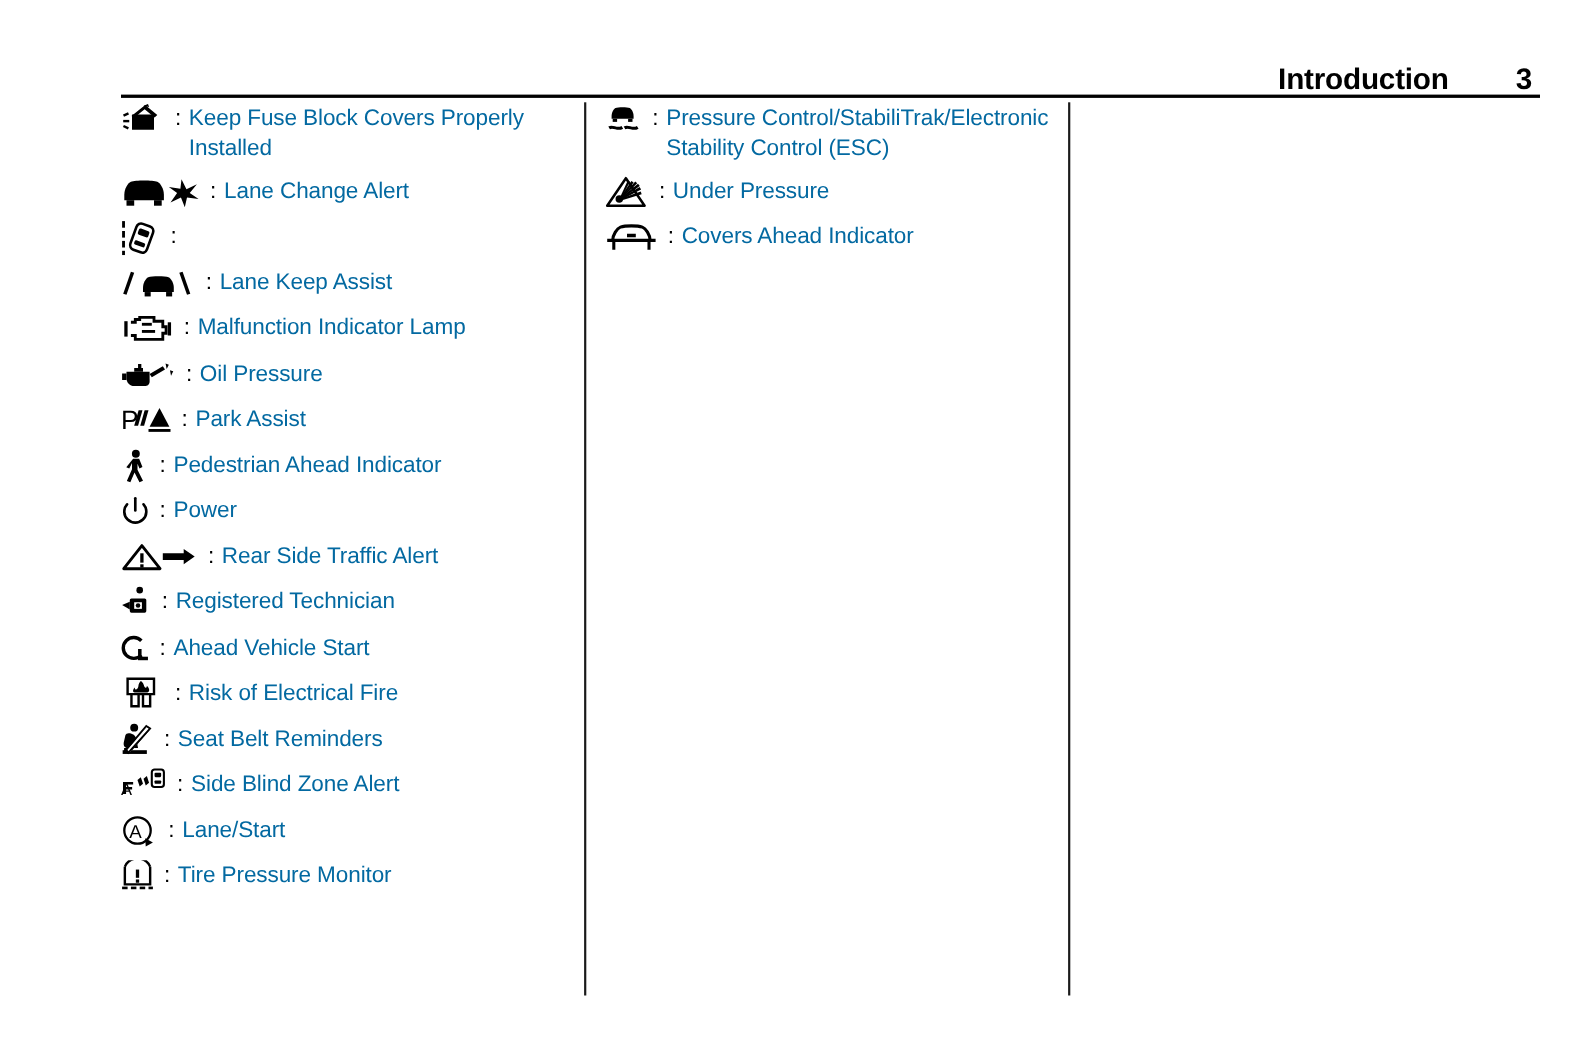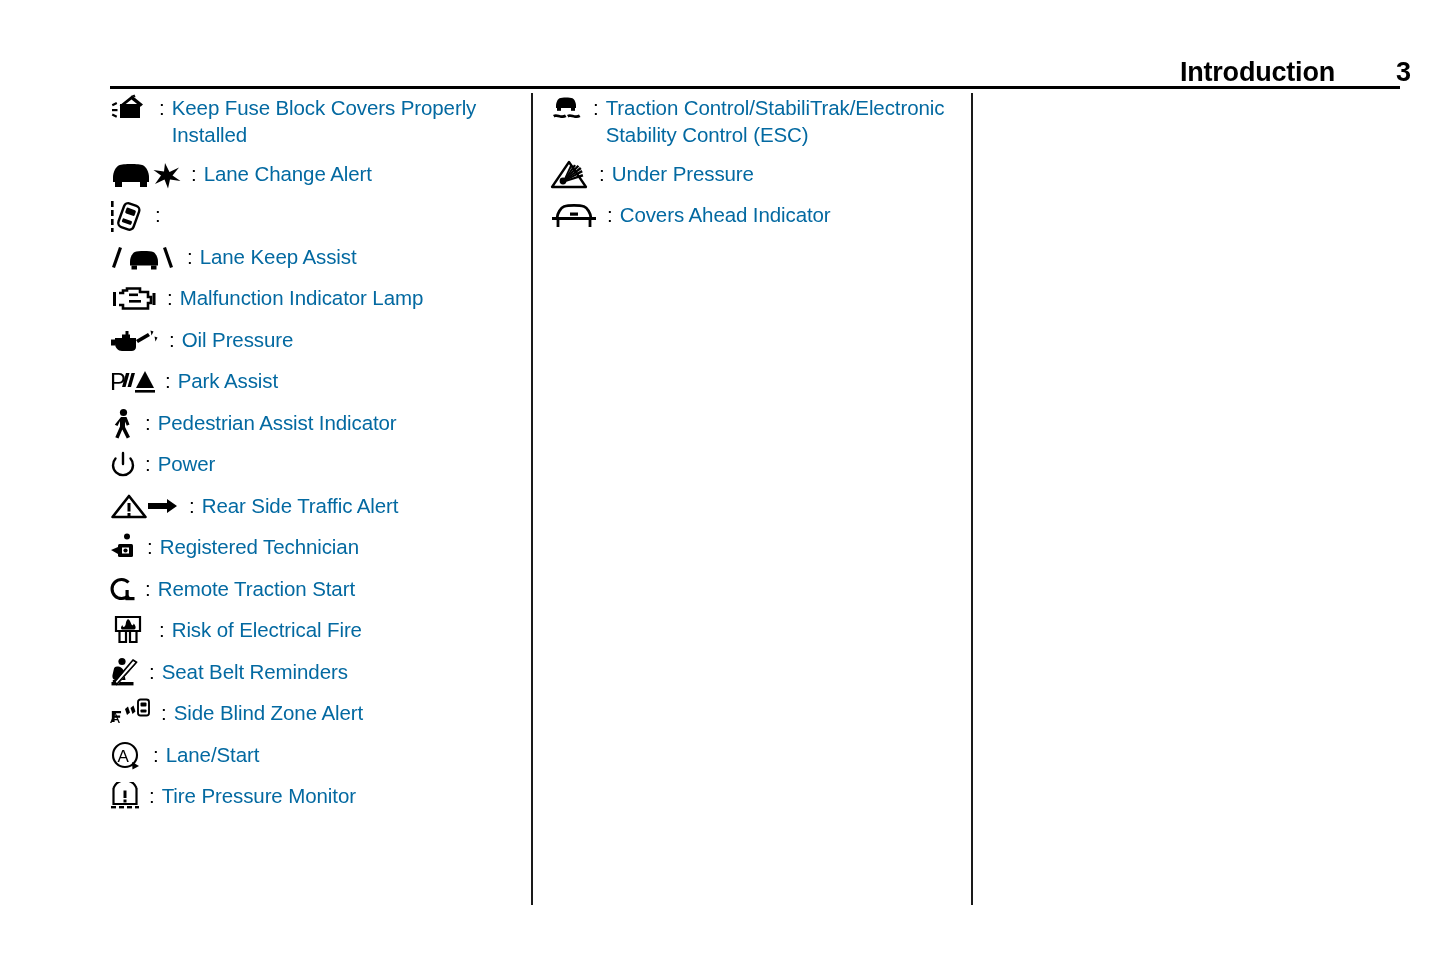--- a/index.html
+++ b/index.html
@@ -18,21 +18,21 @@
   }
 
   .page {
     position: absolute;
     inset: 0;
   }
 
   
   .page-header {
     position: absolute;
-    left: 121px;
+    left: 103px;
     top: 44px;
     width: 1290px;
     height: 42px;
     display: flex;
     align-items: flex-end;
     justify-content: flex-end;
   }
   .header-title {
     font-size: 27px;
     font-weight: bold;
@@ -252,21 +252,21 @@
           <li class="legend-item">
             <span class="legend-icon">
               <svg width="26" height="32" viewBox="0 0 26 32">
       <g fill="#000">
         <circle cx="13.5" cy="4.5" r="3.6"></circle>
         <path d="M11 9 L16.5 9 L19.5 16.5 L16.8 17.8 L15 13.6 L15 19 L20 29 L16.8 30.5 L12.3 21.5 L8.5 30.5 L5.3 29.2 L10 18.5 L10 13 L7.5 18 L4.8 16.8 Z"></path>
       </g>
     </svg>
             </span>
             <span class="legend-colon">:</span>
-            <span class="legend-text">Pedestrian Assist Indicator</span>
+            <span class="legend-text">Pedestrian Ahead Indicator</span>
           </li>
           <li class="legend-item">
             <span class="legend-icon">
               <svg width="26" height="28" viewBox="0 0 26 28">
       <g fill="none" stroke="#000" stroke-width="2.4" stroke-linecap="round">
         <path d="M5.5 7.5 A10 10 0 1 0 20.5 7.5"></path>
         <path d="M13 2 L13 13"></path>
       </g>
     </svg>
             </span>
@@ -310,21 +310,21 @@
       <g fill="none" stroke="#000" stroke-width="3.1">
         <path d="M18.5 19.5 A9.5 9.5 0 1 1 18.5 6.5"></path>
       </g>
       <g fill="#000">
         <rect x="15.5" y="14" width="3.2" height="10"></rect>
         <rect x="15.5" y="21" width="9" height="3.2"></rect>
       </g>
     </svg>
             </span>
             <span class="legend-colon">:</span>
-            <span class="legend-text">Remote Traction Start</span>
+            <span class="legend-text">Ahead Vehicle Start</span>
           </li>
           <li class="legend-item">
             <span class="legend-icon">
               <svg width="40" height="34" viewBox="0 0 40 34">
       <g fill="none" stroke="#000" stroke-width="2.2">
         <path d="M6 3 L30 3 L30 17 L6 17 Z"></path>
         <path d="M9.5 17 L9.5 28 L16 28 L16 17"></path>
         <path d="M20 17 L20 28 L26.5 28 L26.5 17"></path>
       </g>
       <g fill="#000">
@@ -419,21 +419,21 @@
         <path d="M6 11.5 C6 8.5 7.8 5 9.5 4.2 C12 3.2 20 3.2 22.5 4.2 C24.2 5 26 8.5 26 11.5 L26 14 L6 14 Z"></path>
         <rect x="7" y="14" width="4" height="2.8"></rect>
         <rect x="21" y="14" width="4" height="2.8"></rect>
         <path d="M3 21 C7 18.5 11 23 15 20.5 L16.5 23 C11.5 26 7.5 21.5 4.5 23.5 Z"></path>
         <path d="M17 21 C21 18.5 25 23 29 20.5 L30.5 23 C25.5 26 21.5 21.5 18.5 23.5 Z"></path>
         <path d="M3 25.5 C7 23 11 27.5 15 25 L16.5 27.5 C11.5 30.5 7.5 26 4.5 28 Z" opacity="0"></path>
       </g>
     </svg>
             </span>
             <span class="legend-colon">:</span>
-            <span class="legend-text">Traction Control/StabiliTrak/Electronic
+            <span class="legend-text">Pressure Control/StabiliTrak/Electronic
 Stability Control (ESC)</span>
           </li>
           <li class="legend-item">
             <span class="legend-icon">
               <svg width="40" height="32" viewBox="0 0 40 32">
       <g fill="none" stroke="#000" stroke-width="2.3" stroke-linejoin="round">
         <path d="M19 3 L36 28 L2 28 Z"></path>
       </g>
       <g fill="#000">
         <circle cx="13" cy="22" r="3.4"></circle>

